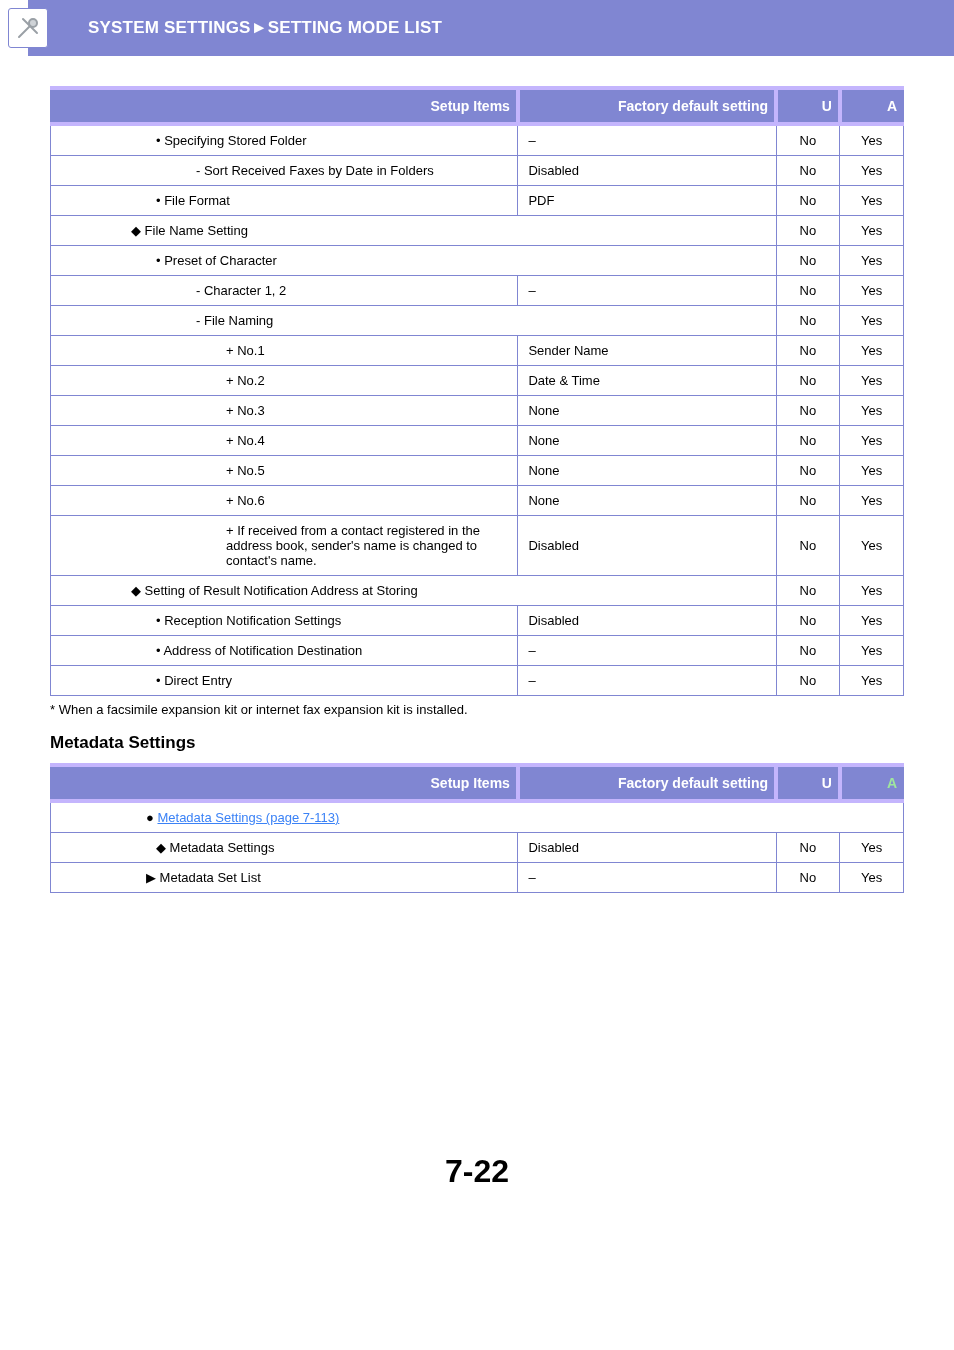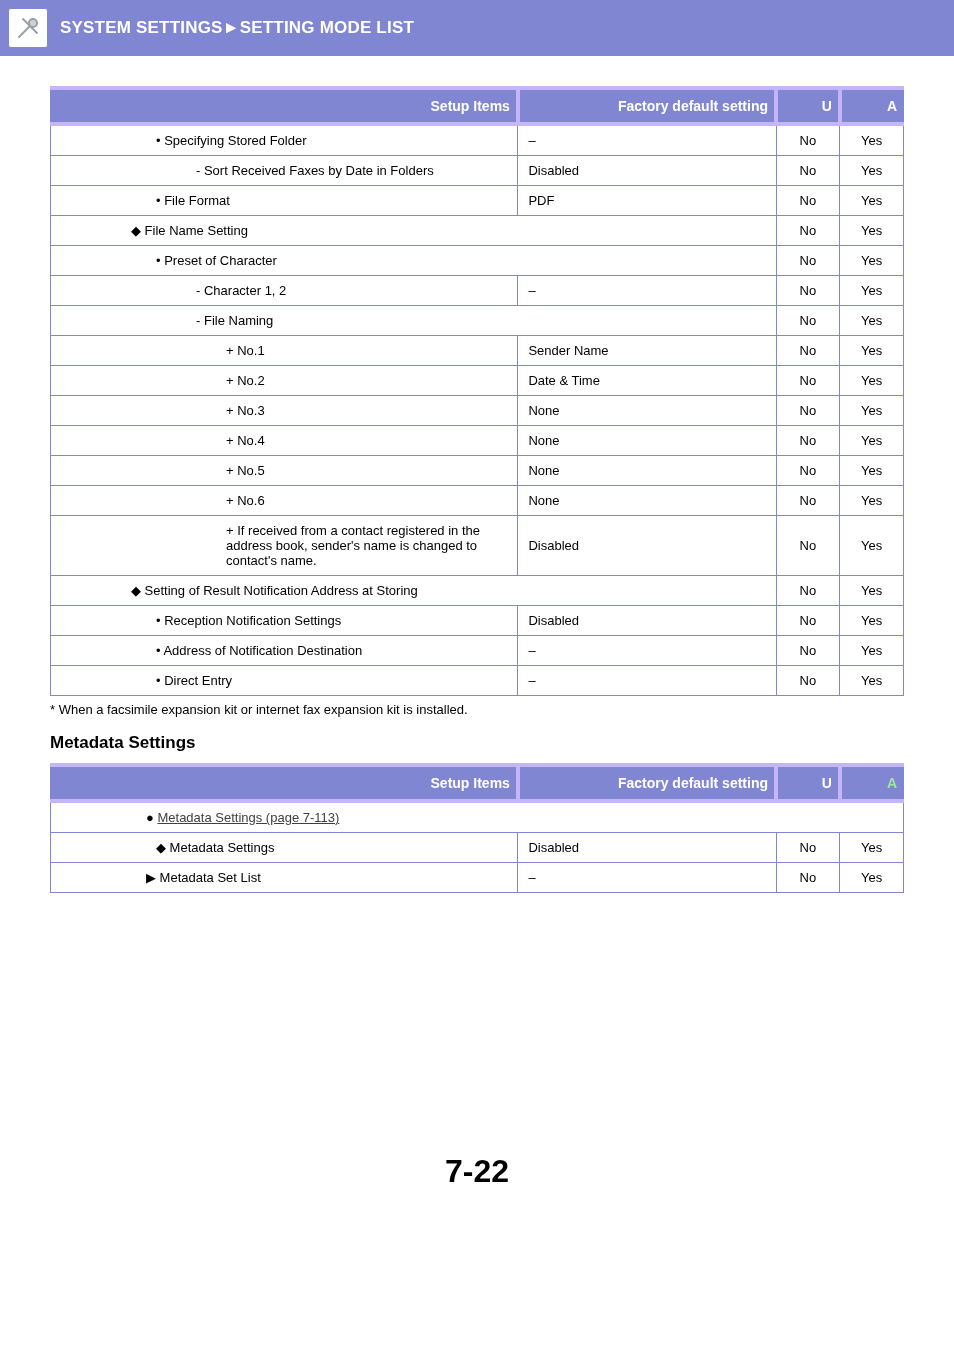--- a/index.html
+++ b/index.html
@@ -11,20 +11,21 @@
     background: #fff;
     width: 954px;
   }
   .top-banner {
     background: #8086d2;
     height: 56px;
     display: flex;
     align-items: center;
     padding-left: 60px;
     gap: 10px;
+    margin-left: 28px;
   }
   .banner-icon {
     position: absolute;
     left: 8px; top: 8px;
     width: 40px; height: 40px;
     background: #fff;
     border: 1px solid #8086d2;
     border-radius: 3px;
     display: flex; align-items: center; justify-content: center;
   }
@@ -68,21 +69,21 @@
   .ind-0d { padding-left: 80px !important; }
   .ind-0b { padding-left: 95px !important; }
 
   .footnote { font-size: 13px; margin: 6px 0 16px 0; }
   .section-h { font-weight: bold; font-size: 17px; margin: 10px 0 10px 0; }
 
   
   table.meta th.col-a { color: #9fe69f; }
   table.meta th { background:#8086d2; }
 
-  a.link { color: #404040; text-decoration: underline; }
+  a.link { color: #3b82f6; text-decoration: underline; }
 
   .page-num {
     text-align: center;
     font-weight: bold;
     font-size: 32px;
     margin-top: 260px;
     padding-bottom: 30px;
   }
 </style>
 </head>

